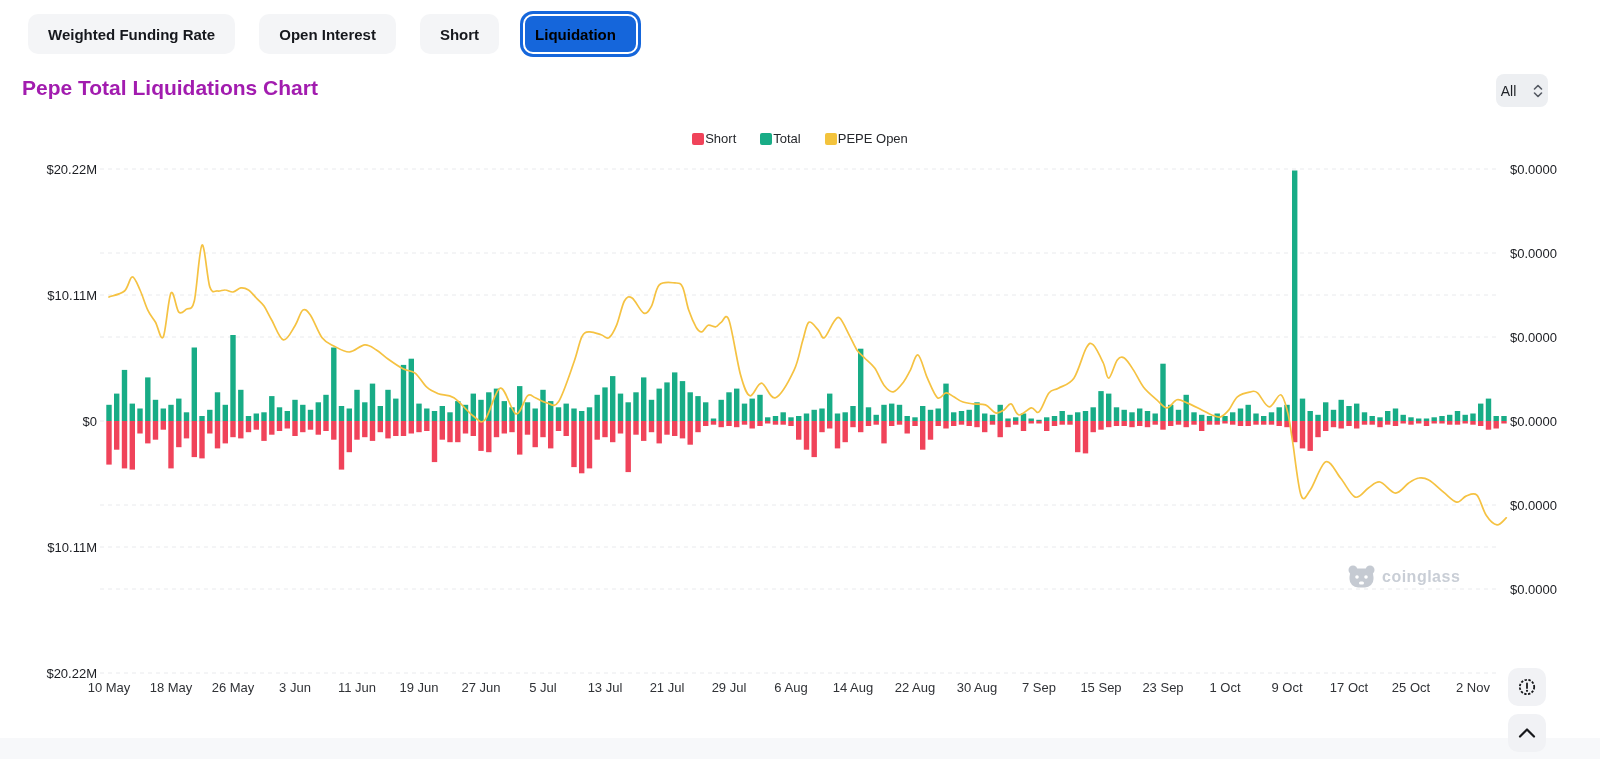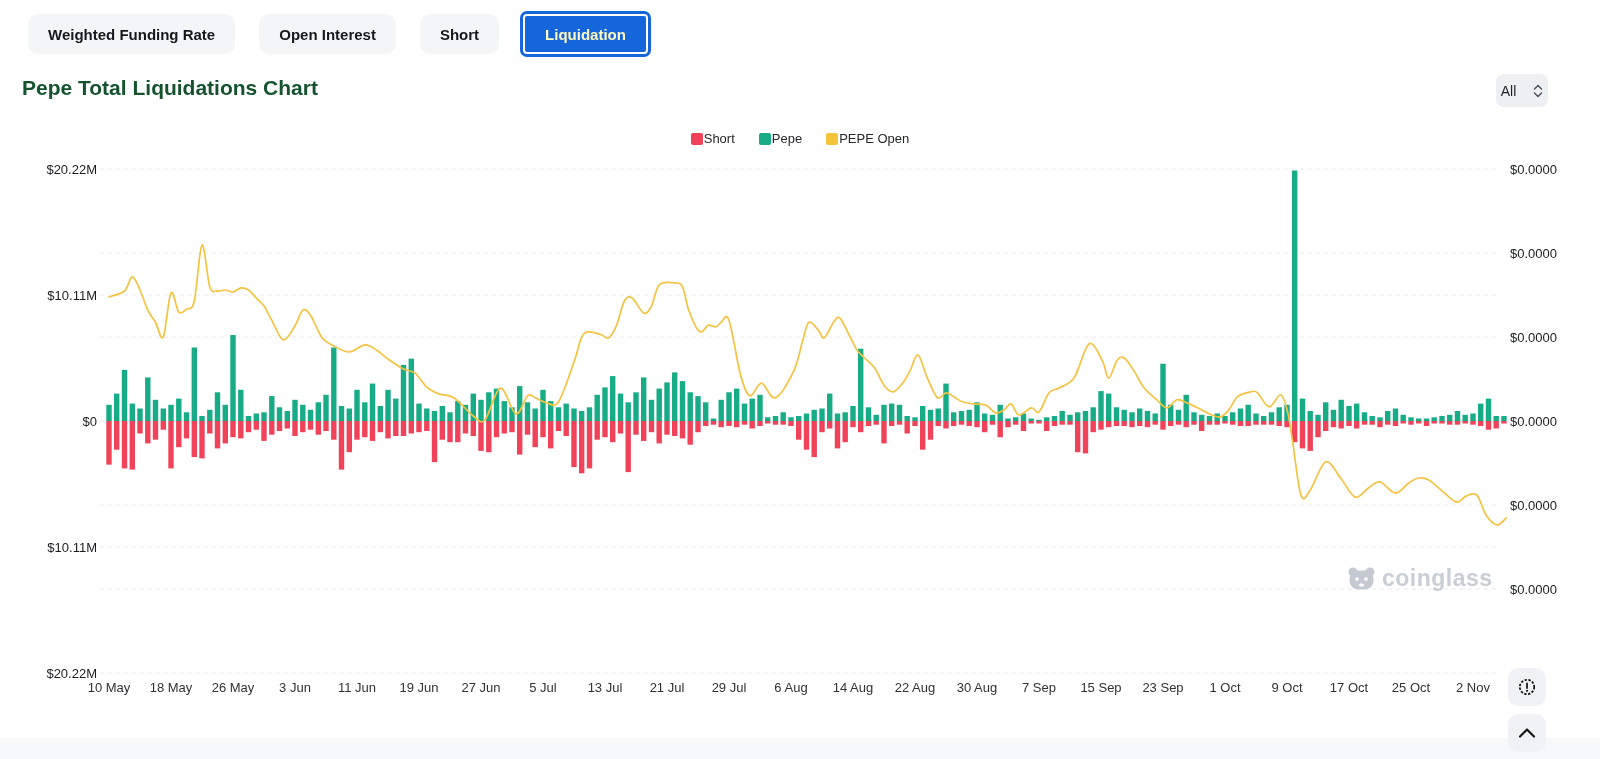--- a/index.html
+++ b/index.html
@@ -5,25 +5,25 @@
   * { margin:0; padding:0; box-sizing:border-box; }
   html,body { width:1600px; height:759px; background:#ffffff; overflow:hidden;
               font-family:"Liberation Sans", sans-serif; }
   #page { position:relative; width:1600px; height:759px; background:#fff; }
 
   
   .tabs { position:absolute; top:14px; left:28px; display:flex; gap:24px; align-items:center; }
   .tab { height:40px; padding:0 20px; display:flex; align-items:center; border:none; cursor:pointer;
          background:#f4f5f7; border-radius:10px; font-family:inherit;
          font-size:15px; font-weight:700; color:#16181d; white-space:nowrap; }
-  .tab.active { background:#1566db; color:#fef9c3; border:2px solid #ffffff;
-                box-shadow:0 0 0 3px #1566db; border-radius:4px; }
+  .tab.active { background:#1566db; color:#000000; border:2px solid #ffffff;
+                box-shadow:0 0 0 3px #1566db; border-radius:10px;padding-left:10px; }
 
   
-  .page-title { position:absolute; top:76px; left:22px; font-size:21px; font-weight:700; color:#14532d; }
+  .page-title { position:absolute; top:76px; left:22px; font-size:21px; font-weight:700; color:#a21caf; }
   .range-select { position:absolute; top:74px; left:1496px; width:52px; height:33px; background:#edeff2;
                   border:none; border-radius:8px; display:flex; align-items:center; justify-content:center;
                   gap:17px; cursor:pointer; font-family:inherit; }
   .range-select .lbl { font-size:14px; color:#1f2227; font-weight:400; }
 
   
   .legend { position:absolute; top:131px; left:0; width:1600px; display:flex; justify-content:center;
             gap:24px; align-items:center; }
   .legend-item { display:flex; align-items:center; gap:1px; cursor:pointer; }
   .legend-swatch { width:12px; height:12px; border-radius:2px; display:inline-block; }
@@ -31,21 +31,21 @@
 
   
   #plot { position:absolute; left:0; top:0; width:1600px; height:759px; }
   .gridline { stroke:#e9eaed; stroke-width:1; stroke-dasharray:4 4; }
   .axis-label { font-size:13px; fill:#1b1d22; }
   .tick-label { font-size:13px; fill:#303236; }
 
   
   .watermark { position:absolute; left:1348px; top:565px; display:flex; align-items:center; gap:7px;
                pointer-events:none; }
-  .watermark-text { font-size:23px; font-weight:700; color:#c9ced6; letter-spacing:.5px; }
+  .watermark-text { font-size:16px; font-weight:700; color:#c9ced6; letter-spacing:.5px; }
 
   
   .footer-strip { position:absolute; left:0; top:738px; width:1600px; height:21px; background:#f7f8fa; }
   .corner-btn { position:absolute; left:1508px; width:38px; height:38px; border:none; border-radius:10px;
                 background:#f1f2f5; display:flex; align-items:center; justify-content:center; cursor:pointer; }
   #alert-btn { top:668px; }
   #collapse-btn { top:714px; }
 </style>
 </head>
 <body>
@@ -69,21 +69,21 @@
     </svg>
   </button>
 
   <div class="legend">
     <div class="legend-item">
       <span class="legend-swatch" style="background: rgb(240, 67, 90);"></span>
       <span class="legend-label">Short</span>
     </div>
     <div class="legend-item">
       <span class="legend-swatch" style="background: rgb(24, 172, 134);"></span>
-      <span class="legend-label">Pepe</span>
+      <span class="legend-label">Total</span>
     </div>
     <div class="legend-item">
       <span class="legend-swatch" style="background: rgb(243, 195, 60);"></span>
       <span class="legend-label">PEPE Open</span>
     </div>
   </div>
 
   <svg id="plot" viewBox="0 0 1600 759">
       <g>
         <line x1="100" y1="169" x2="1500" y2="169" class="gridline"></line>

